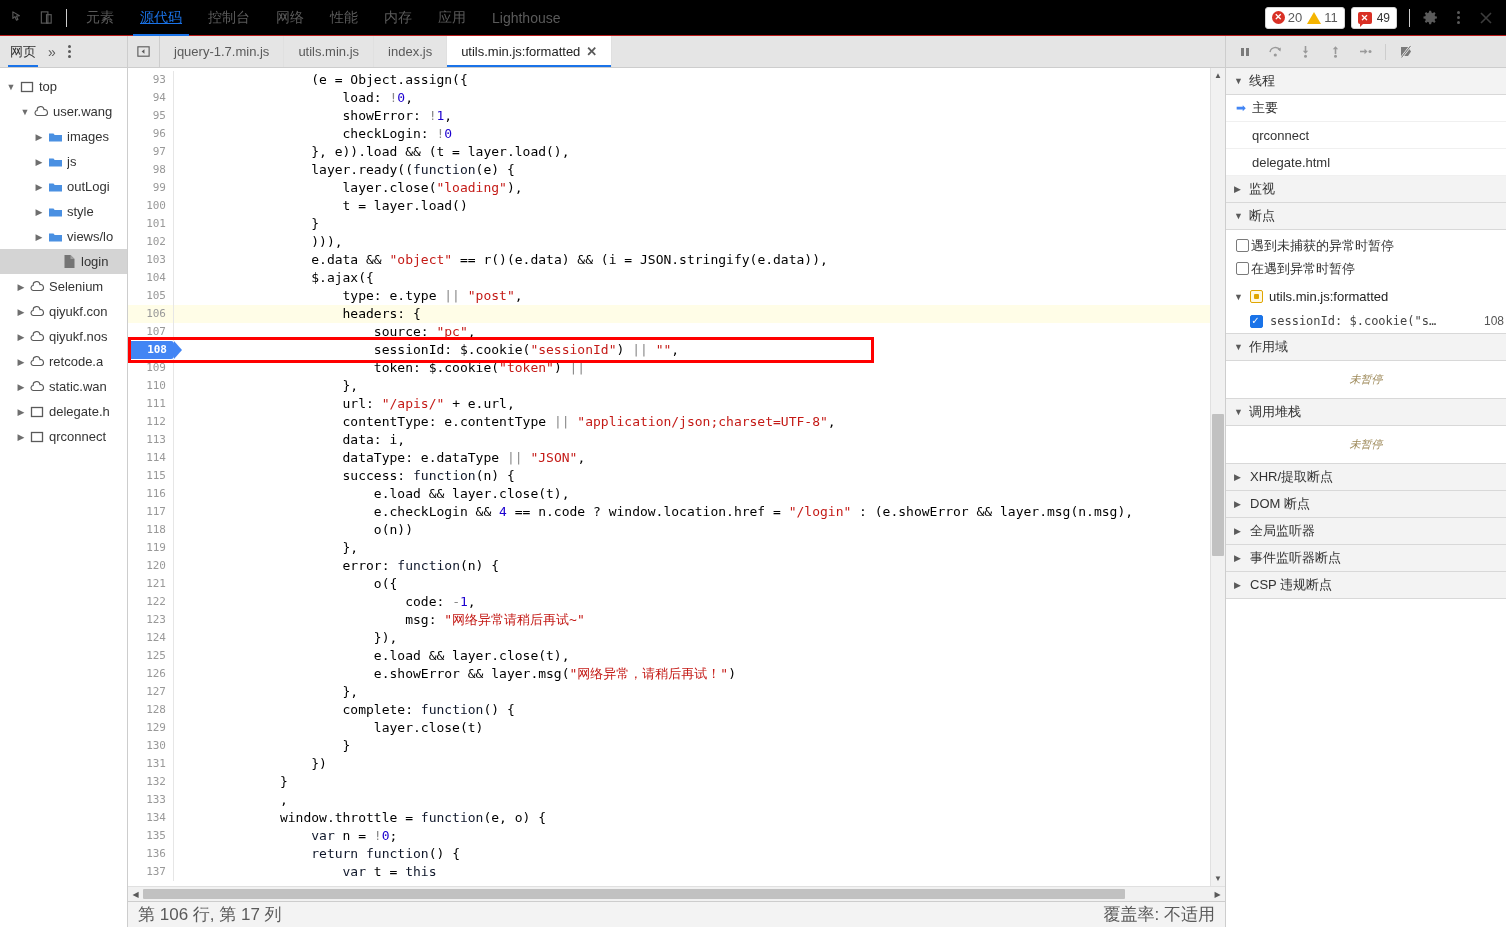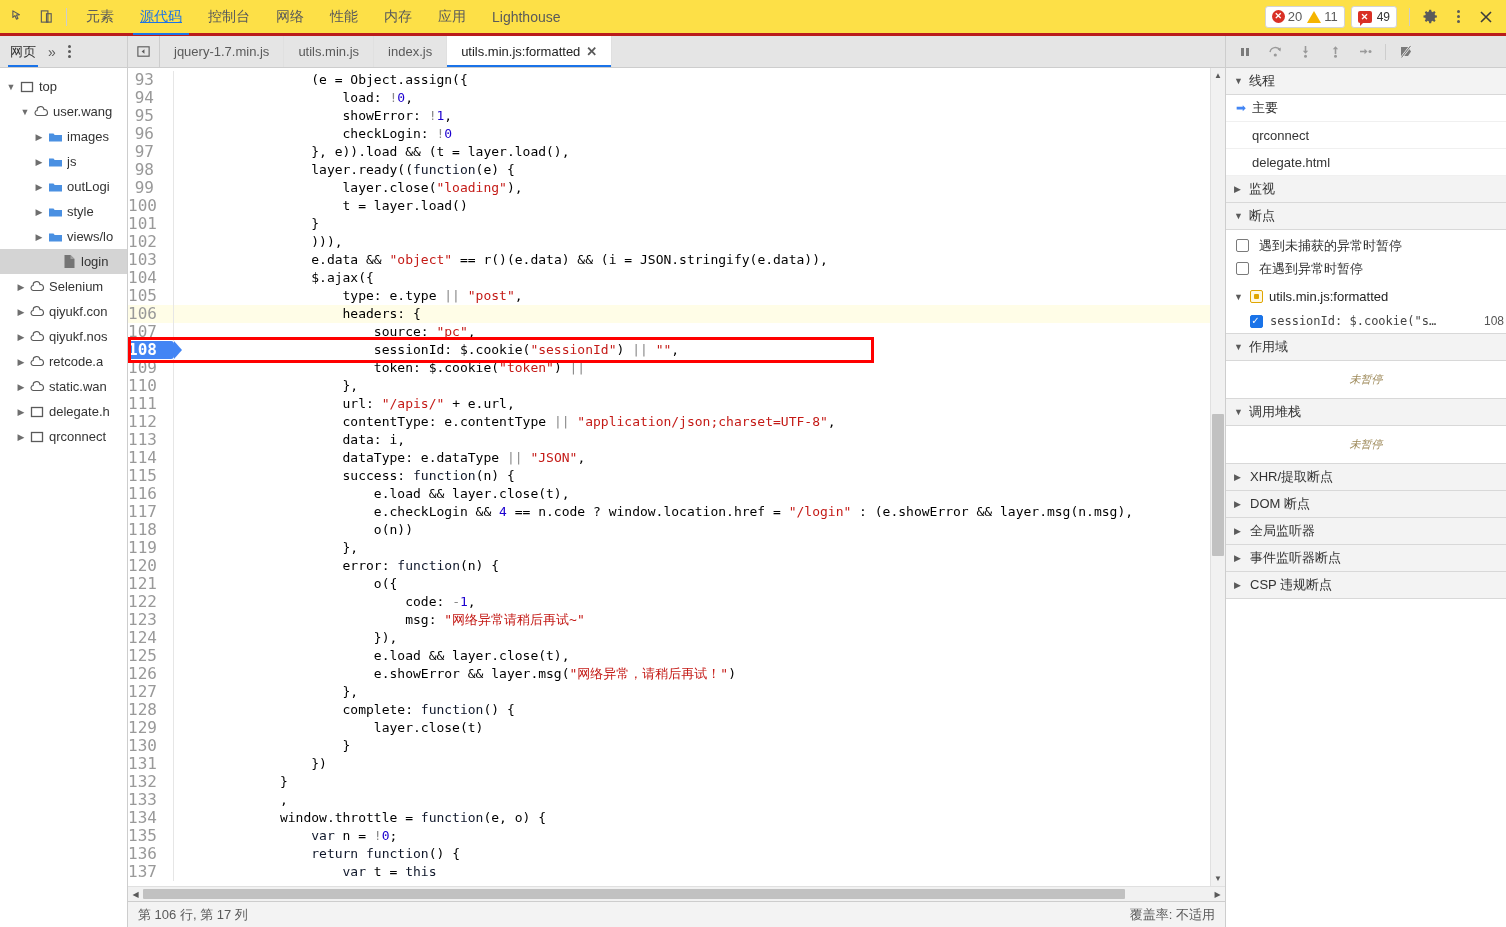--- a/index.html
+++ b/index.html
@@ -9,22 +9,22 @@
     font-size: 12px;
     background: #fff;
     color: #333;
     overflow: hidden;
   }
   #app { position: relative; width: 1506px; height: 927px; display: flex; flex-direction: column; }
 
   
   .main-toolbar {
     height: 36px; min-height: 36px;
-    background: #fde047;
-    border-bottom: 3px solid #b91c1c;
+    background: #000000;
+    border-bottom: 1px solid #b91c1c;
     display: flex; align-items: center;
     padding: 0 4px;
   }
   .tb-icon-btn {
     width: 28px; height: 28px;
     display: flex; align-items: center; justify-content: center;
     cursor: pointer; color: #5a5a5a;
   }
   .tb-sep { width: 1px; height: 18px; background: #cdcdcd; margin: 0 6px; }
 
@@ -142,24 +142,24 @@
     font-family: "DejaVu Sans Mono", "Liberation Mono", monospace;
     font-size: 13px;
     line-height: 18px;
     overflow: hidden;
     position: relative;
     padding-top: 3px;
   }
   .cline { display: flex; height: 18px; align-items: center; white-space: pre; }
   .cline.cur { background: #fffde7; }
   .gutter {
-    width: 46px; min-width: 46px; text-align: right; padding-right: 19px;
+    width: 46px; min-width: 46px; text-align: right; padding-right: 7px;
     color: #999; background: transparent; position: relative;
     border-right: 1px solid #e6e6e6; height: 18px; line-height: 18px;
-    font-size: 16px;
+    font-size: 11px;
   }
   .cline.bp .gutter {
     background: #4285f4; color: #fff; font-weight: bold;
     border-right: none;
     border-radius: 0 3px 3px 0;
   }
   .cline.bp .gutter::after {
     content: ""; position: absolute; right: -8px; top: 0;
     width: 0; height: 0;
     border-top: 9px solid transparent; border-bottom: 9px solid transparent;
@@ -197,21 +197,21 @@
   }
   .hs-arrow { width: 15px; display:flex; align-items:center; justify-content:center; color:#5a5a5a; font-size: 8px; cursor:pointer; }
   .hs-track { flex: 1; position: relative; height: 100%; }
   .hs-thumb { position: absolute; top: 2px; bottom: 2px; background: #c1c1c1; border-radius: 1px; cursor: pointer; }
 
   
   .statusbar {
     height: 26px; min-height: 26px;
     background: #f3f3f3; border-top: 1px solid #cdcdcd;
     display: flex; align-items: center; justify-content: space-between;
-    padding: 0 10px; font-size: 13px; color: #5a5a5a;
+    padding: 0 10px; font-size: 17px; color: #5a5a5a;
   }
 
   
   .sidebar {
     width: 281px; min-width: 281px;
     border-left: 1px solid #cdcdcd;
     background: #fff;
     display: flex; flex-direction: column;
     overflow: hidden;
   }
@@ -233,21 +233,21 @@
     border-bottom: 1px solid #f0f0f0;
     cursor: pointer;
   }
   .thread-arrow { color: #4285f4; font-size: 12px; }
   .sb-empty {
     height: 38px; display:flex; align-items:center; justify-content:center;
     font-size: 11px; color: #9e8a5a; font-style: italic;
     border-bottom: 1px solid #d8d8d8;
     background: #fff;
   }
-  .cbrow { display:flex; align-items:center; gap:10px; height:23px; padding-left:10px; font-size:13px; color:#333; cursor:pointer; }
+  .cbrow { display:flex; align-items:center; gap:2px; height:23px; padding-left:10px; font-size:13px; color:#333; cursor:pointer; }
   .cbox {
     width: 13px; height: 13px; border: 1px solid #7a7a7a; background:#fff;
     border-radius: 2px; display:inline-block;
   }
   .cbox.checked {
     background: #1a73e8; border-color: #1a73e8;
     position: relative;
   }
   .cbox.checked::after {
     content: "✓"; position: absolute; left: 1px; top: -2px;

